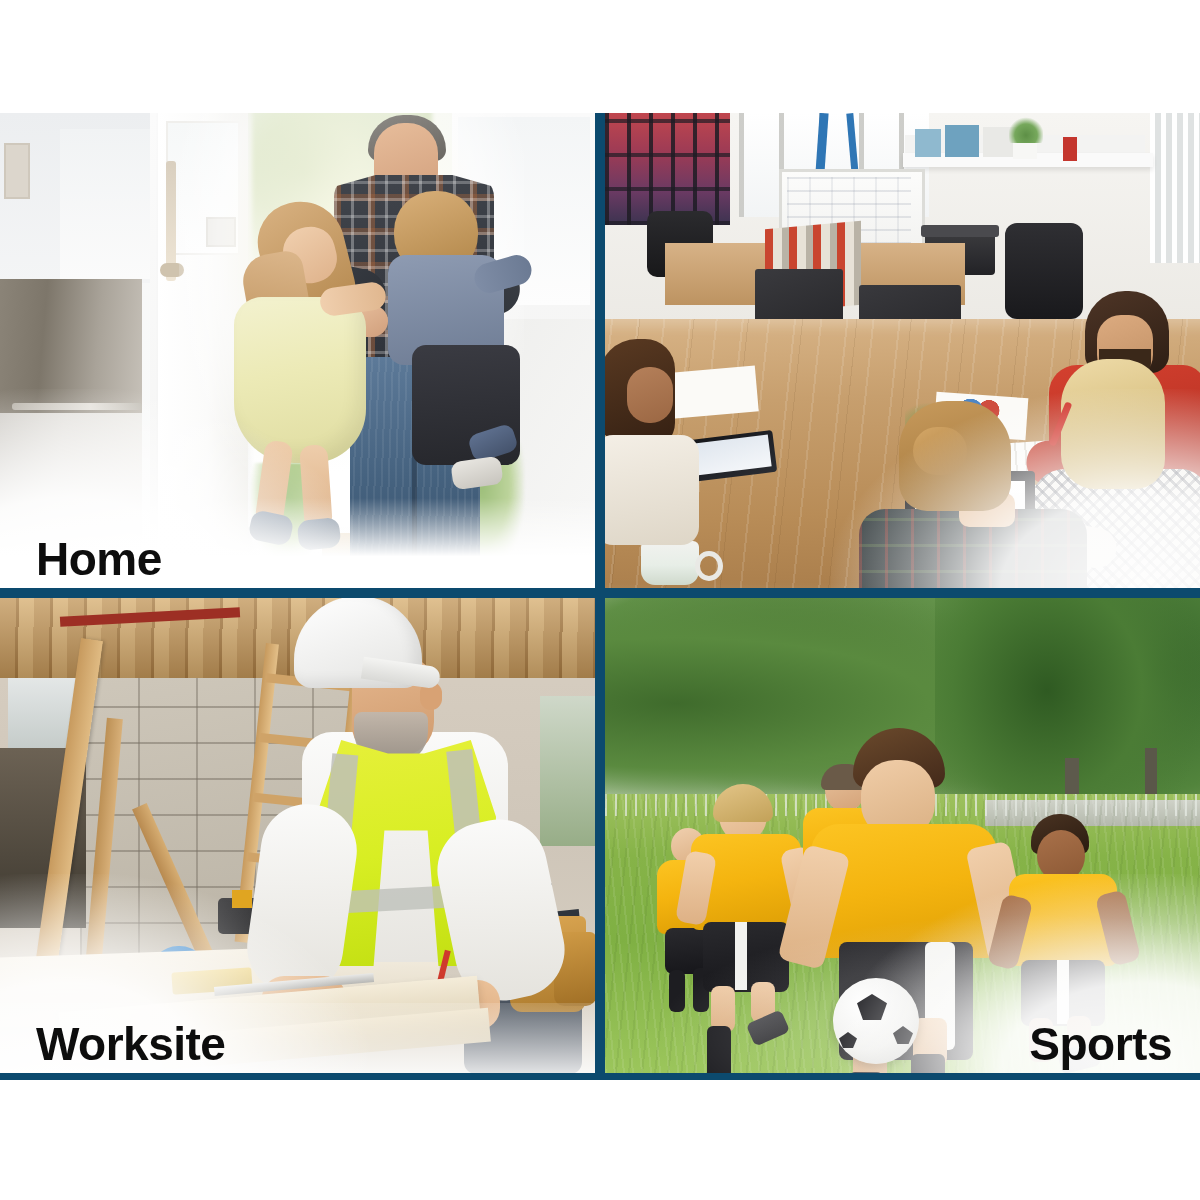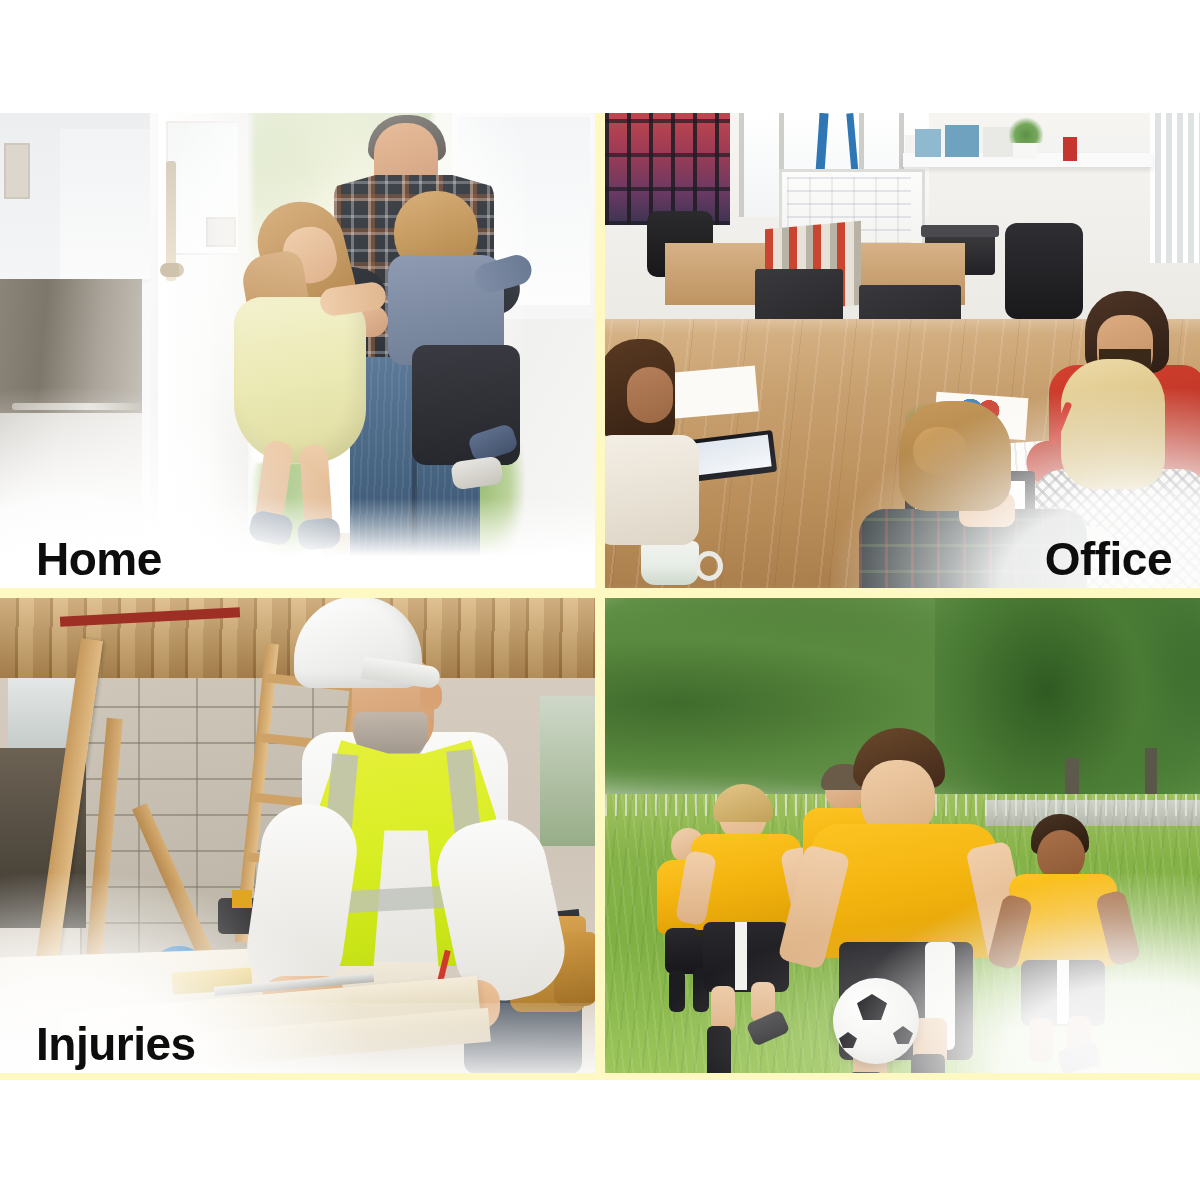--- a/index.html
+++ b/index.html
@@ -11,21 +11,21 @@
 
   
   .header{position:absolute;left:0;top:0;width:1200px;height:113px;background:#0b5da1;
           display:flex;align-items:center;justify-content:center;}
   .header-title{color:#ffffff;font-size:41px;font-weight:bold;letter-spacing:.2px;
                 font-family:"Liberation Sans","DejaVu Sans",sans-serif;
                 transform:scaleX(.93);transform-origin:center;white-space:nowrap;
                 text-shadow:0 1px 0 rgba(0,0,0,.12);}
 
   
-  .grid{position:absolute;left:0;top:113px;width:1200px;height:967px;background:#fef9c3;}
+  .grid{position:absolute;left:0;top:113px;width:1200px;height:967px;background:#0c4a6e;}
   .panel{position:absolute;overflow:hidden;background:#e9e9e9;}
   .p-home{left:0;top:0;width:595px;height:475px;}
   .p-office{left:605px;top:0;width:595px;height:475px;}
   .p-work{left:0;top:485px;width:595px;height:475px;}
   .p-sports{left:605px;top:485px;width:595px;height:475px;}
 
   .scene{position:absolute;inset:0;}
   .lbl{position:absolute;bottom:6px;color:#0d0d0d;font-weight:bold;font-size:46px;
        letter-spacing:-.5px;line-height:1;z-index:40;white-space:nowrap;
        font-family:"Liberation Sans","DejaVu Sans",sans-serif;}
@@ -588,21 +588,20 @@
         <div class="off-laptop"></div>
         <div class="off-laptop-scr"></div>
         <div class="off-p2">
           <div class="off-p2-shirt"></div>
           <div class="off-p2-neck"></div>
           <div class="off-p2-hair"></div>
           <div class="off-p2-bun"></div>
         </div>
       </div>
       <div class="fade-br"></div>
-      <div class="lbl lbl-r">Office</div>
     </div>
 
     <div class="panel p-work">
       <div class="scene">
         <div class="wk-bg"></div>
         <div class="wk-block"></div>
         <div class="wk-window"></div>
         <div class="wk-winR"></div>
         <div class="wk-dark"></div>
         <div class="wk-ceil"></div>
@@ -647,21 +646,21 @@
           <div class="wk-handL"></div>
           <div class="wk-handR"></div>
         </div>
 
         <div class="wk-plank"></div>
         <div class="wk-ruler"></div>
         <div class="wk-plank2"></div>
         <div class="wk-floor"></div>
       </div>
       <div class="fade-bl"></div>
-      <div class="lbl lbl-l">Injuries</div>
+      <div class="lbl lbl-l">Worksite</div>
     </div>
 
     <div class="panel p-sports">
       <div class="scene">
         <div class="sp-sky"></div>
         <div class="sp-trees"></div>
         <div class="sp-trees2"></div>
         <div class="sp-trunk1"></div>
         <div class="sp-trunk2"></div>
         <div class="sp-field"></div>
@@ -726,18 +725,19 @@
           <div class="k-shoe" style="left:54px;top:226px;width:40px;height:24px;transform:rotate(-14deg)"></div>
         </div>
 
         <div class="sp-hl"></div>
         <div class="sp-ball"></div>
         <div class="sp-ball-p1"></div>
         <div class="sp-ball-p2"></div>
         <div class="sp-ball-p3"></div>
       </div>
       <div class="fade-br"></div>
+      <div class="lbl lbl-r">Sports</div>
     </div>
 
   </div>
 
 
 </div>
 
 </body></html>

